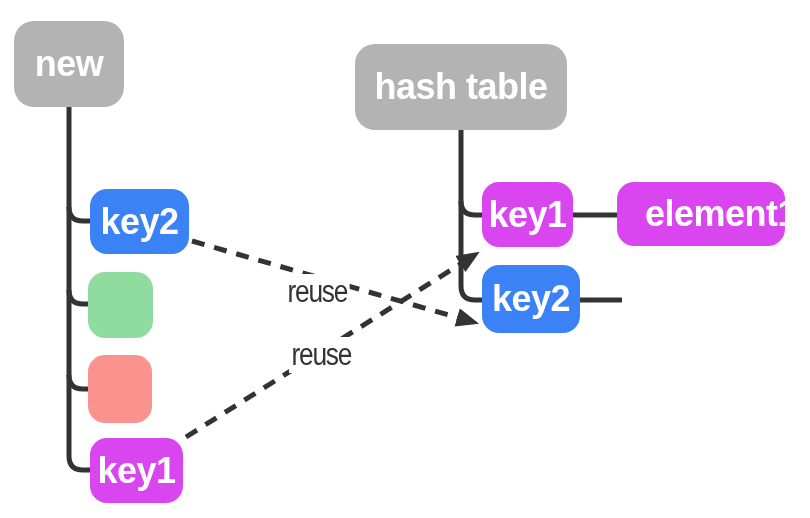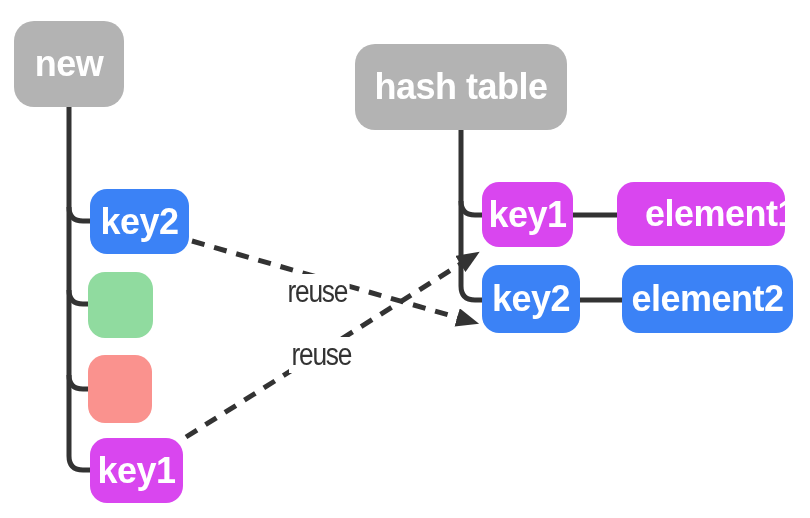--- a/index.html
+++ b/index.html
@@ -122,17 +122,14 @@
   </div>
   <div class="node blue n-key1r">
     <span>key1</span>
   </div>
   <div class="node blue n-elem1">
     <span>element1</span>
   </div>
   <div class="node yellow n-key2r">
     <span>key2</span>
   </div>
-  <div class="node yellow n-elem2">
-    <span>element2</span>
-  </div>
 
 </div>
 
 </body></html>

